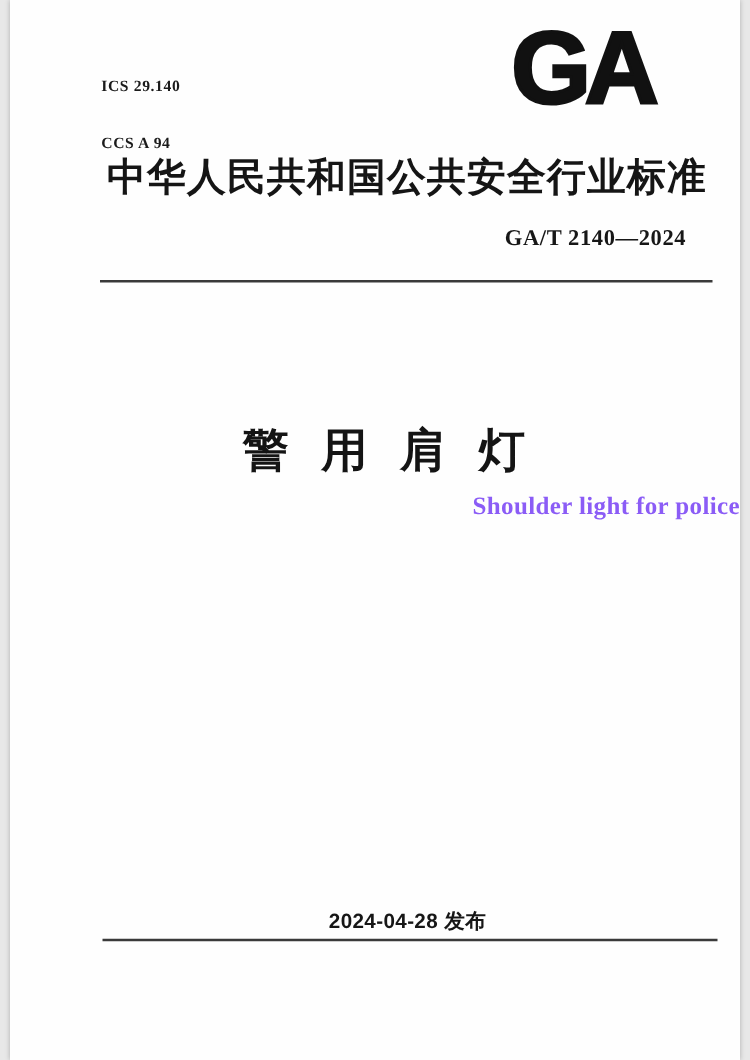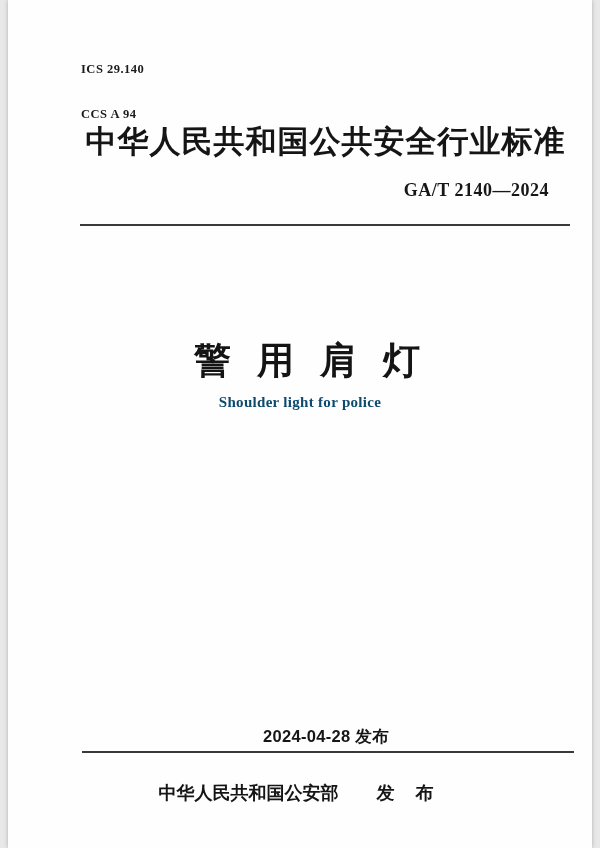--- a/index.html
+++ b/index.html
@@ -95,26 +95,26 @@
     white-space: nowrap;
     color: #141414;
   }
 
   
   .doc-subtitle {
     position: absolute;
     left: 0;
     top: 394px;
     width: 100%;
-    text-align: center;
+    text-align: right;
     font-family: "Liberation Serif", serif;
     font-weight: bold;
-    font-size: 15px;
+    font-size: 20px;
     letter-spacing: 0.3px;
-    color: #0c4a6e;
+    color: #8b5cf6;
   }
 
   
   .footer-dates {
     position: absolute;
     left: 74px;
     top: 726px;
     width: 488px;
     display: flex;
     justify-content: center;
@@ -153,35 +153,32 @@
 </head>
 <body>
 
 <div class="page">
 
   <div class="ics-block">
     <div>ICS 29.140</div>
     <div>CCS A 94</div>
   </div>
 
+  <div class="ga-logo">GA</div>
 
   <div class="standard-type">中华人民共和国公共安全行业标准</div>
 
   <div class="standard-number">GA/T 2140—2024</div>
 
   <div class="rule-top"></div>
 
   <div class="doc-title">警用肩灯</div>
 
   <div class="doc-subtitle">Shoulder light for police</div>
 
   <div class="footer-dates">
     <span>2024-04-28 发布</span>
   </div>
 
   <div class="rule-bottom"></div>
 
-  <div class="publisher-line">
-    <span>中华人民共和国公安部</span>
-    <span class="publish-label">发 布</span>
-  </div>
 
 </div>
 
 </body></html>

